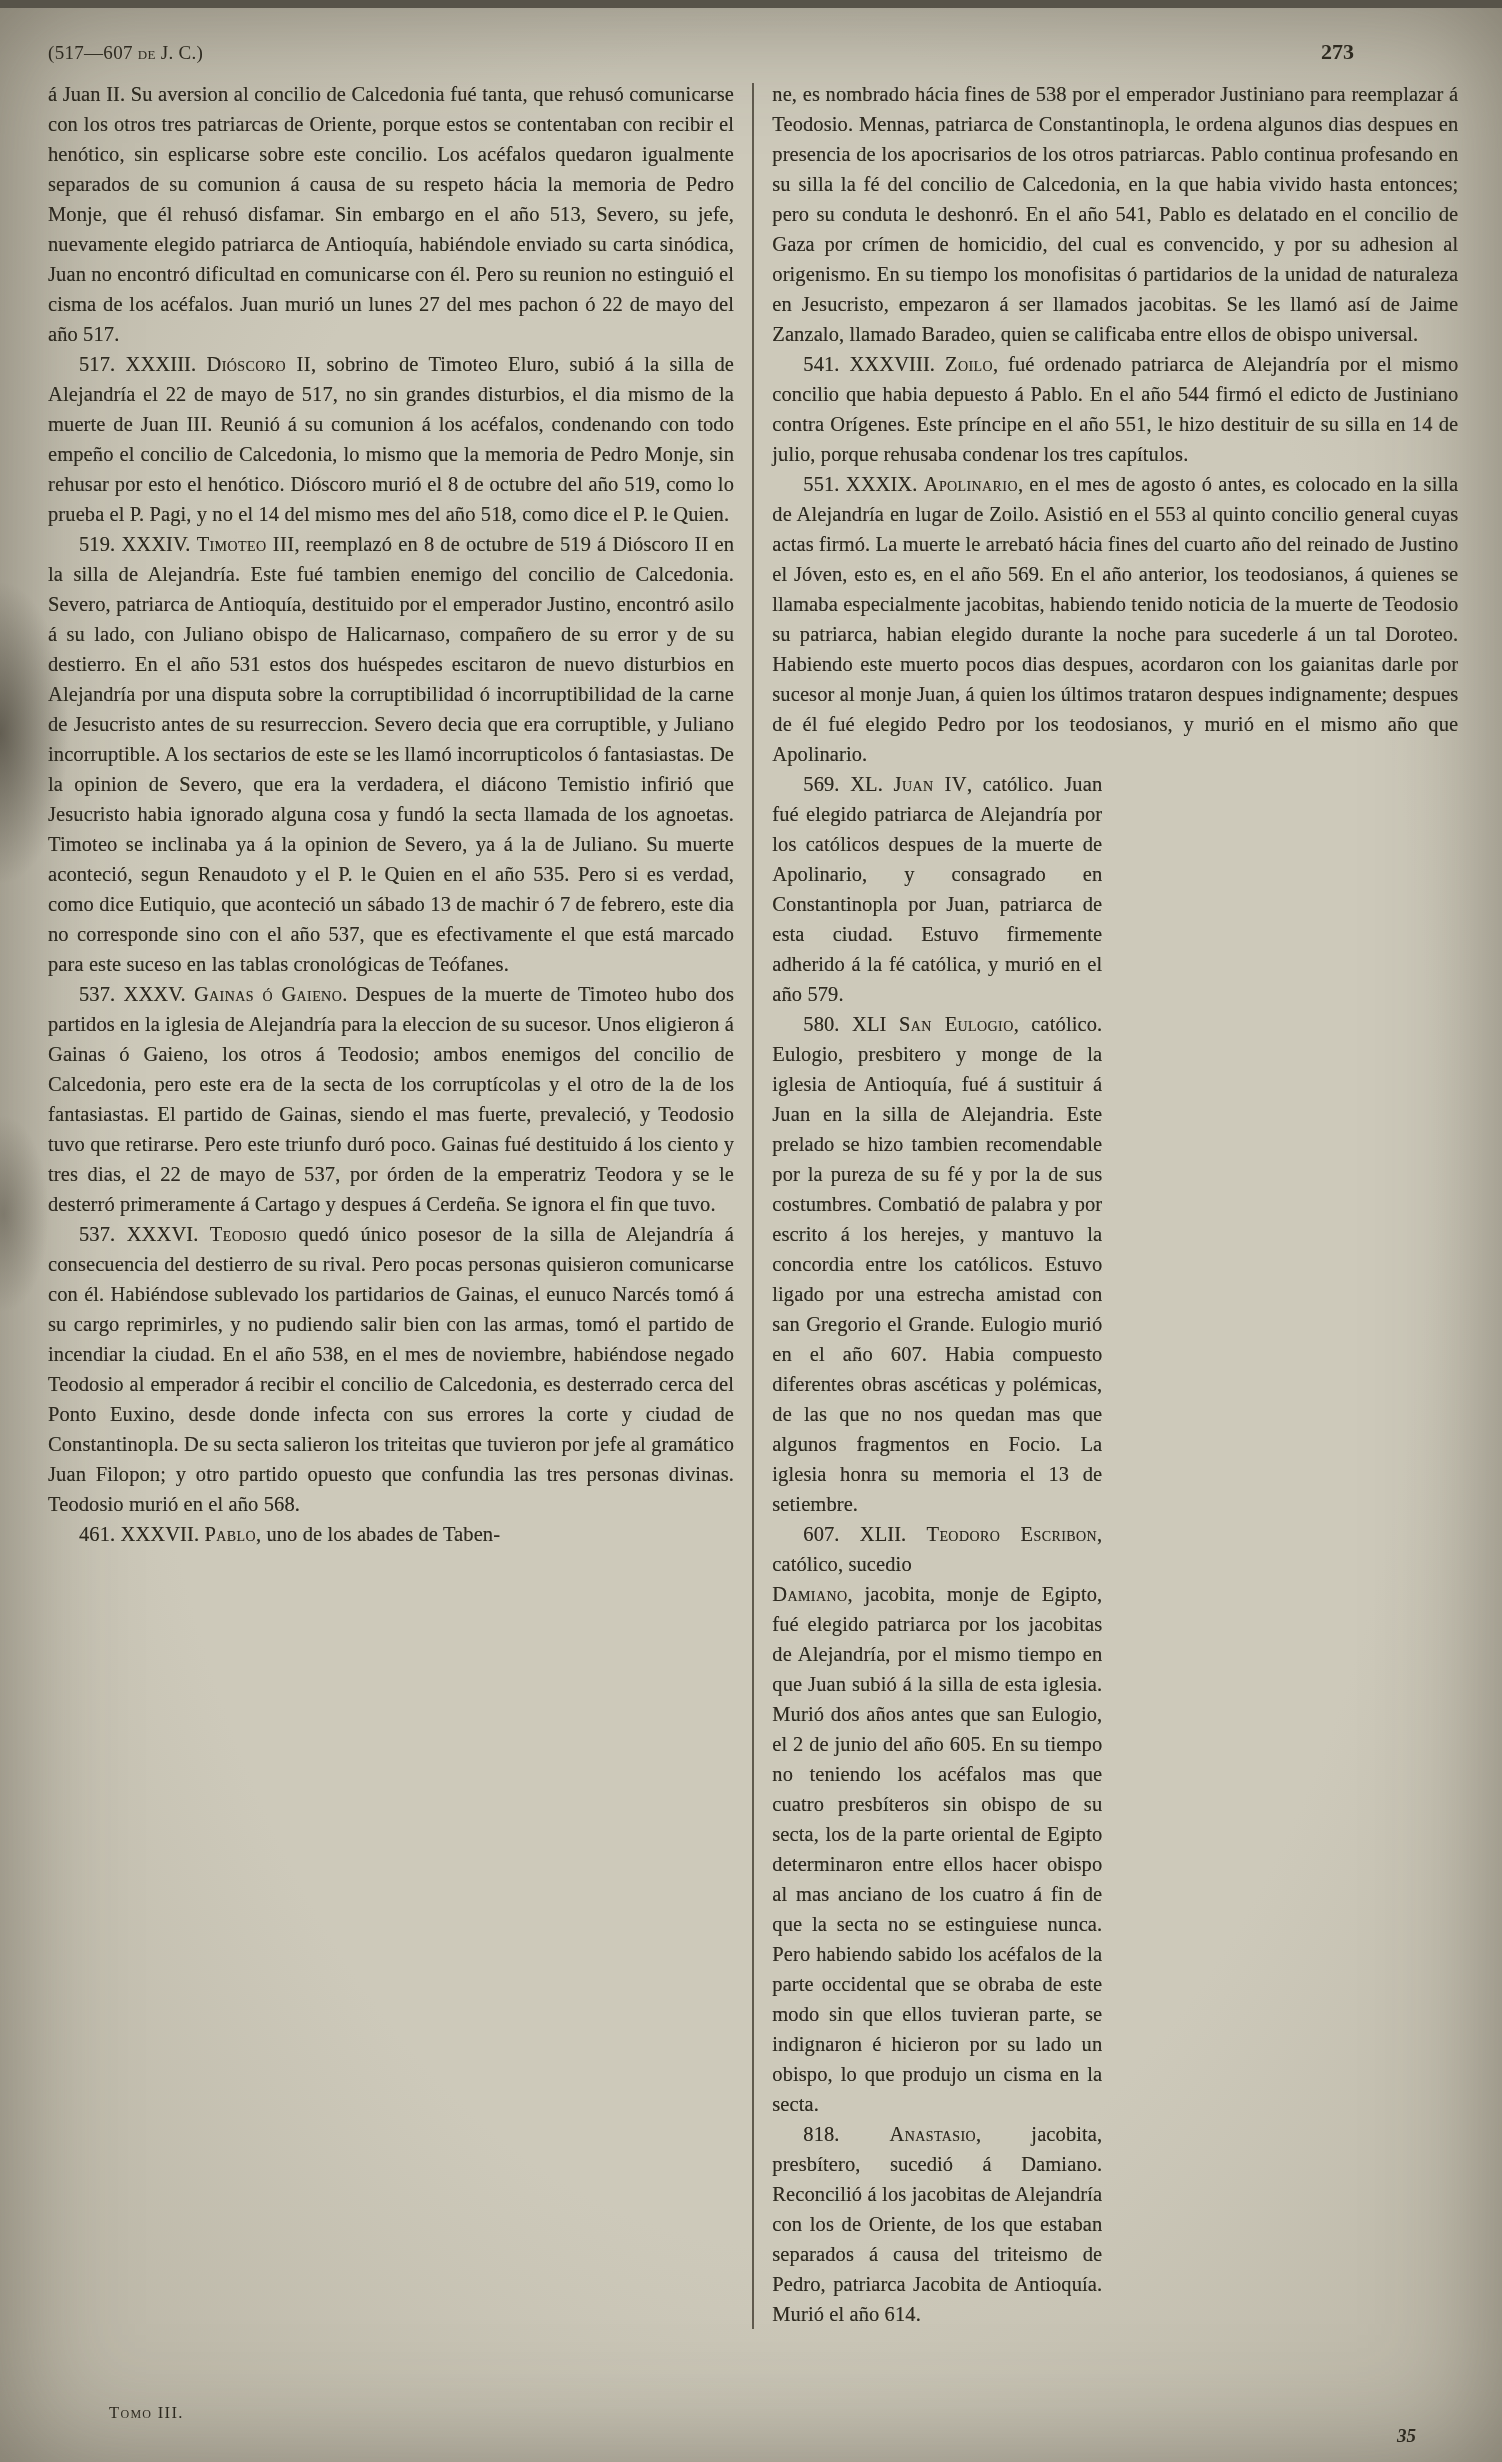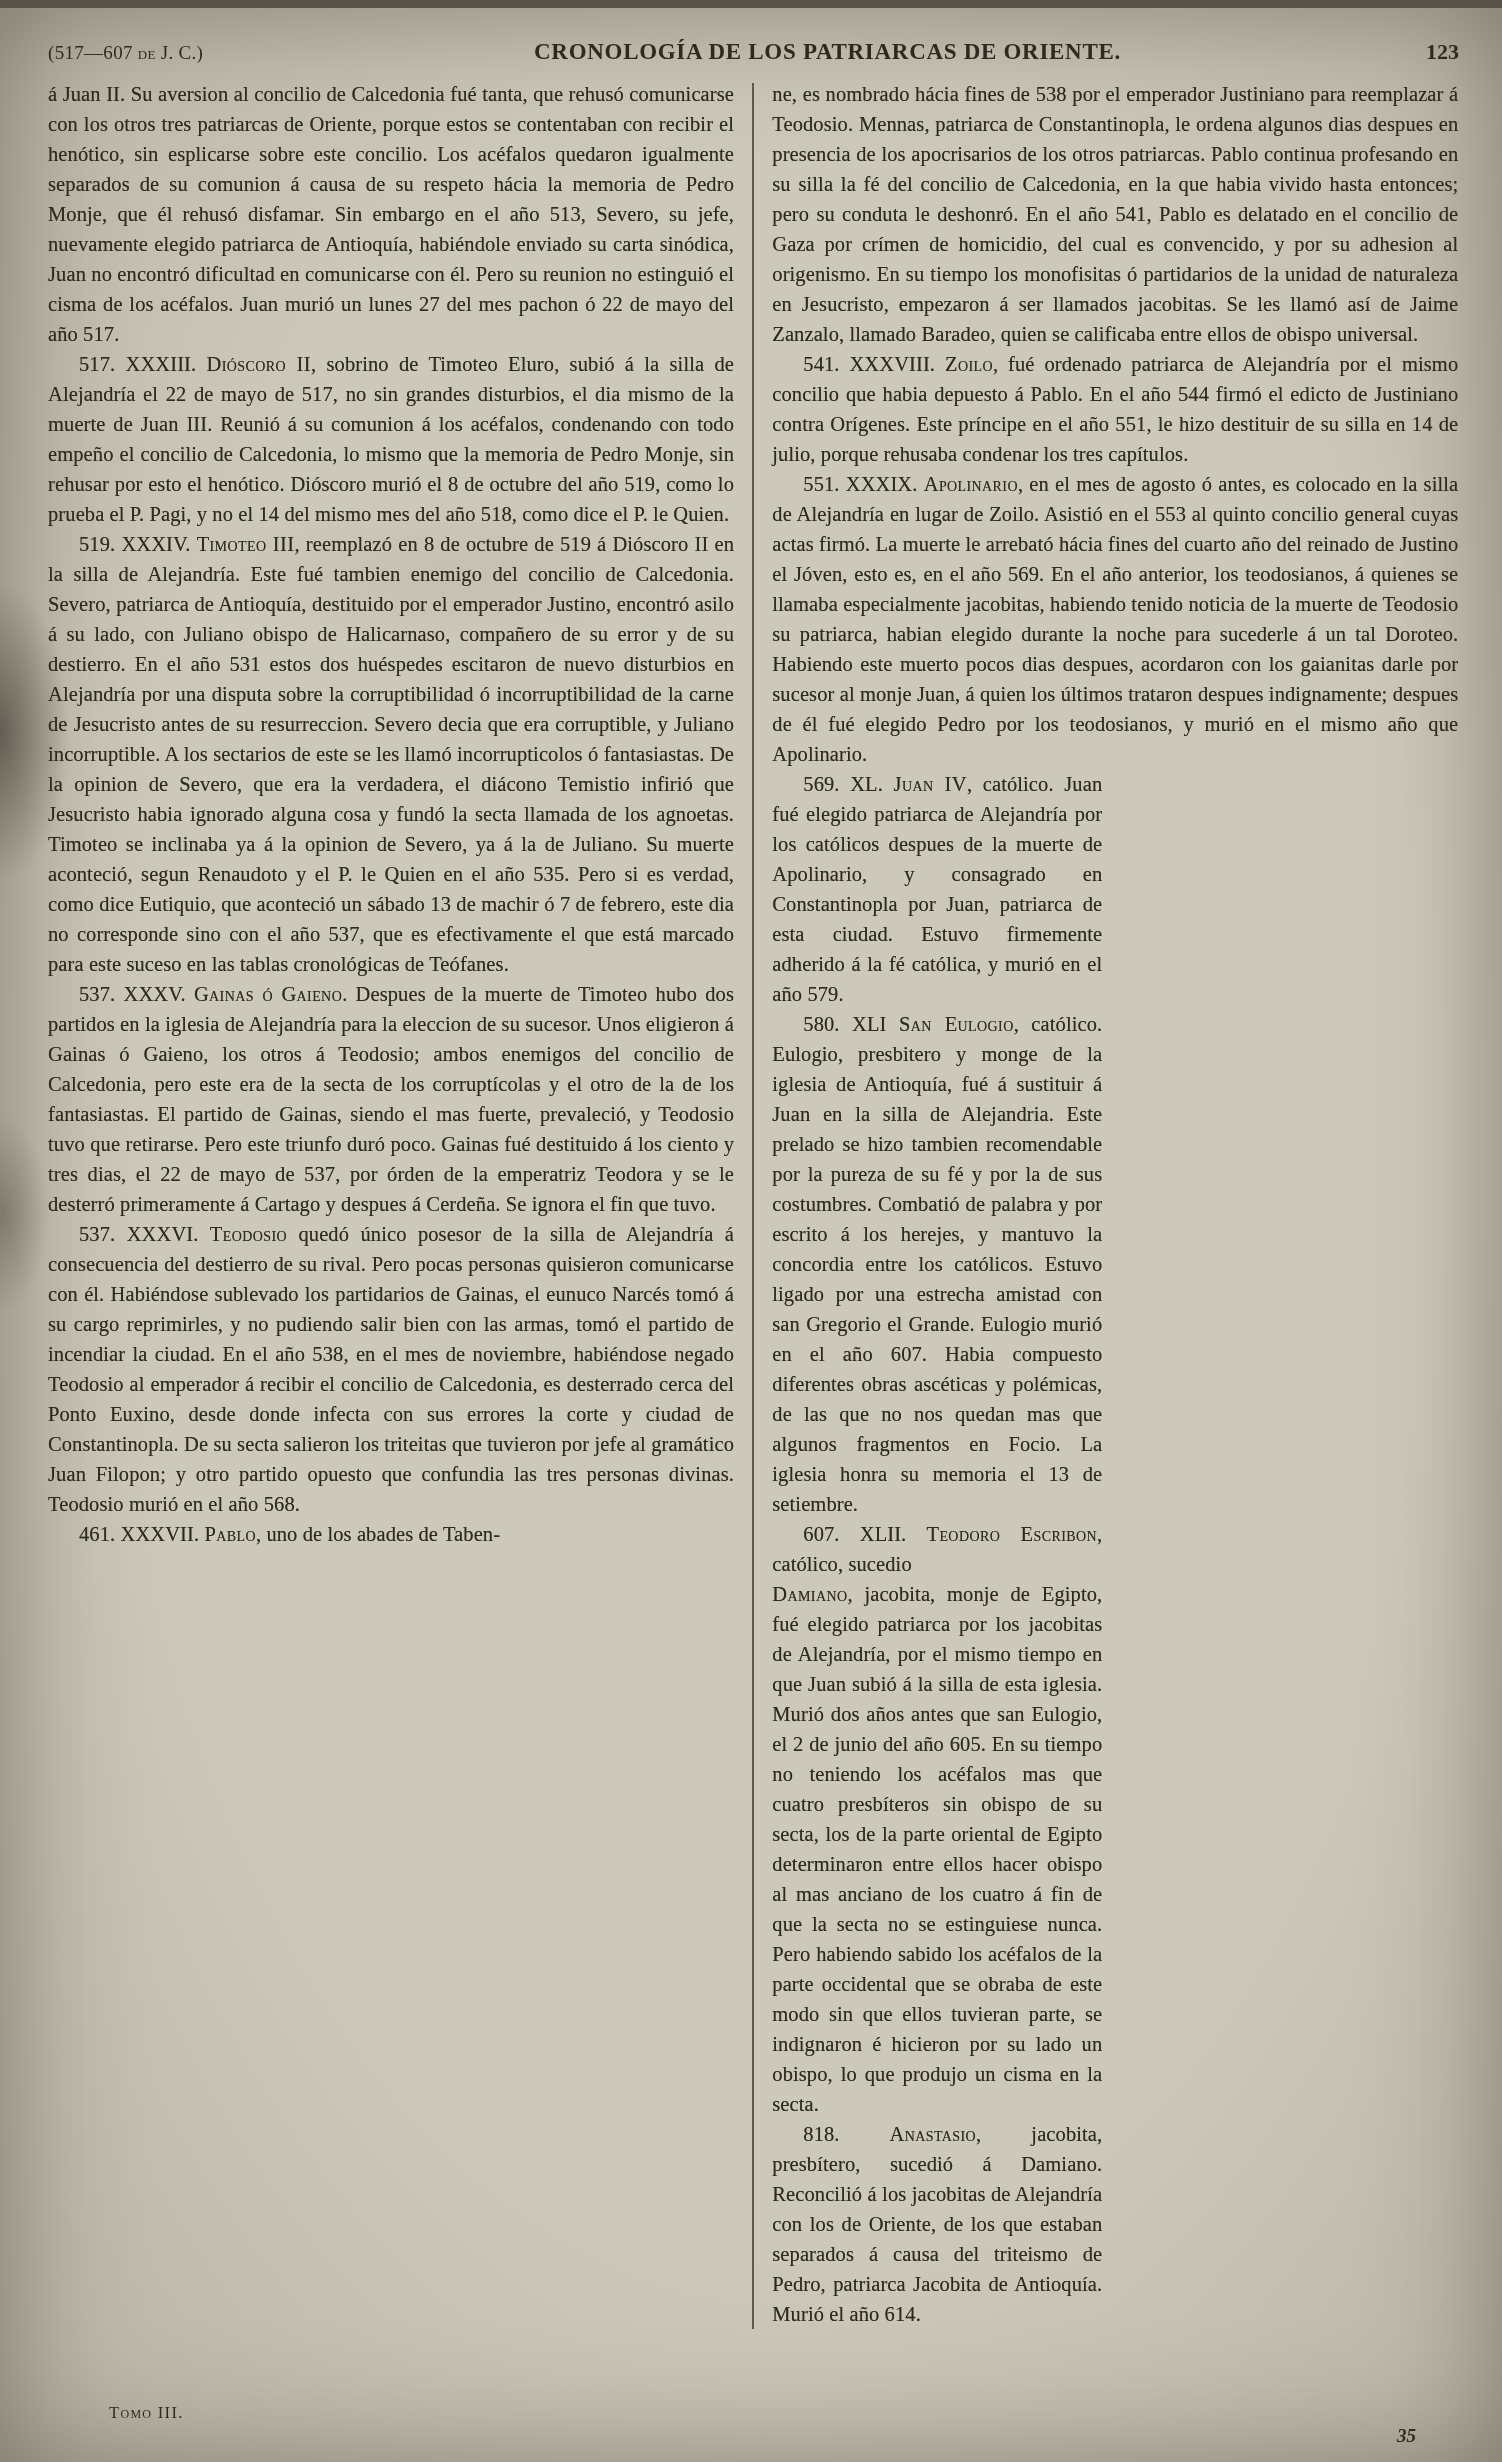--- a/index.html
+++ b/index.html
@@ -115,22 +115,21 @@
   }
 </style>
 </head>
 <body>
 
 <div class="page">
   <div class="inner">
 
     <header class="page-header">
       <span class="hdr-left">(517—607 de J. C.)</span>
-      <span class="hdr-title">CRONOLOGÍA DE LOS PATRIARCAS DE ORIENTE.</span>
-      <span class="hdr-right">123</span>
+      <span class="hdr-right">273</span>
     </header>
 
     <div class="columns">
 
       <div class="col col-left">
         <p class="para"><span class="p-head"></span><span class="p-name"></span><span class="p-text">á Juan II. Su aversion al concilio de Calcedonia fué tanta, que rehusó comunicarse con los otros tres patriarcas de Oriente, porque estos se contentaban con recibir el henótico, sin esplicarse sobre este concilio. Los acéfalos quedaron igualmente separados de su comunion á causa de su respeto hácia la memoria de Pedro Monje, que él rehusó disfamar. Sin embargo en el año 513, Severo, su jefe, nuevamente elegido patriarca de Antioquía, habiéndole enviado su carta sinódica, Juan no encontró dificultad en comunicarse con él. Pero su reunion no estinguió el cisma de los acéfalos. Juan murió un lunes 27 del mes pachon ó 22 de mayo del año 517.</span></p>
         <p class="para indent"><span class="p-head">517. XXXIII. </span><span class="p-name">Dióscoro II</span><span class="p-text">, sobrino de Timoteo Eluro, subió á la silla de Alejandría el 22 de mayo de 517, no sin grandes disturbios, el dia mismo de la muerte de Juan III. Reunió á su comunion á los acéfalos, condenando con todo empeño el concilio de Calcedonia, lo mismo que la memoria de Pedro Monje, sin rehusar por esto el henótico. Dióscoro murió el 8 de octubre del año 519, como lo prueba el P. Pagi, y no el 14 del mismo mes del año 518, como dice el P. le Quien.</span></p>
         <p class="para indent"><span class="p-head">519. XXXIV. </span><span class="p-name">Timoteo III</span><span class="p-text">, reemplazó en 8 de octubre de 519 á Dióscoro II en la silla de Alejandría. Este fué tambien enemigo del concilio de Calcedonia. Severo, patriarca de Antioquía, destituido por el emperador Justino, encontró asilo á su lado, con Juliano obispo de Halicarnaso, compañero de su error y de su destierro. En el año 531 estos dos huéspedes escitaron de nuevo disturbios en Alejandría por una disputa sobre la corruptibilidad ó incorruptibilidad de la carne de Jesucristo antes de su resurreccion. Severo decia que era corruptible, y Juliano incorruptible. A los sectarios de este se les llamó incorrupticolos ó fantasiastas. De la opinion de Severo, que era la verdadera, el diácono Temistio infirió que Jesucristo habia ignorado alguna cosa y fundó la secta llamada de los agnoetas. Timoteo se inclinaba ya á la opinion de Severo, ya á la de Juliano. Su muerte aconteció, segun Renaudoto y el P. le Quien en el año 535. Pero si es verdad, como dice Eutiquio, que aconteció un sábado 13 de machir ó 7 de febrero, este dia no corresponde sino con el año 537, que es efectivamente el que está marcado para este suceso en las tablas cronológicas de Teófanes.</span></p>
         <p class="para indent"><span class="p-head">537. XXXV. </span><span class="p-name">Gainas ó Gaieno</span><span class="p-text">. Despues de la muerte de Timoteo hubo dos partidos en la iglesia de Alejandría para la eleccion de su sucesor. Unos eligieron á Gainas ó Gaieno, los otros á Teodosio; ambos enemigos del concilio de Calcedonia, pero este era de la secta de los corruptícolas y el otro de la de los fantasiastas. El partido de Gainas, siendo el mas fuerte, prevaleció, y Teodosio tuvo que retirarse. Pero este triunfo duró poco. Gainas fué destituido á los ciento y tres dias, el 22 de mayo de 537, por órden de la emperatriz Teodora y se le desterró primeramente á Cartago y despues á Cerdeña. Se ignora el fin que tuvo.</span></p>
         <p class="para indent"><span class="p-head">537. XXXVI. </span><span class="p-name">Teodosio</span><span class="p-text"> quedó único posesor de la silla de Alejandría á consecuencia del destierro de su rival. Pero pocas personas quisieron comunicarse con él. Habiéndose sublevado los partidarios de Gainas, el eunuco Narcés tomó á su cargo reprimirles, y no pudiendo salir bien con las armas, tomó el partido de incendiar la ciudad. En el año 538, en el mes de noviembre, habiéndose negado Teodosio al emperador á recibir el concilio de Calcedonia, es desterrado cerca del Ponto Euxino, desde donde infecta con sus errores la corte y ciudad de Constantinopla. De su secta salieron los triteitas que tuvieron por jefe al gramático Juan Filopon; y otro partido opuesto que confundia las tres personas divinas. Teodosio murió en el año 568.</span></p>

